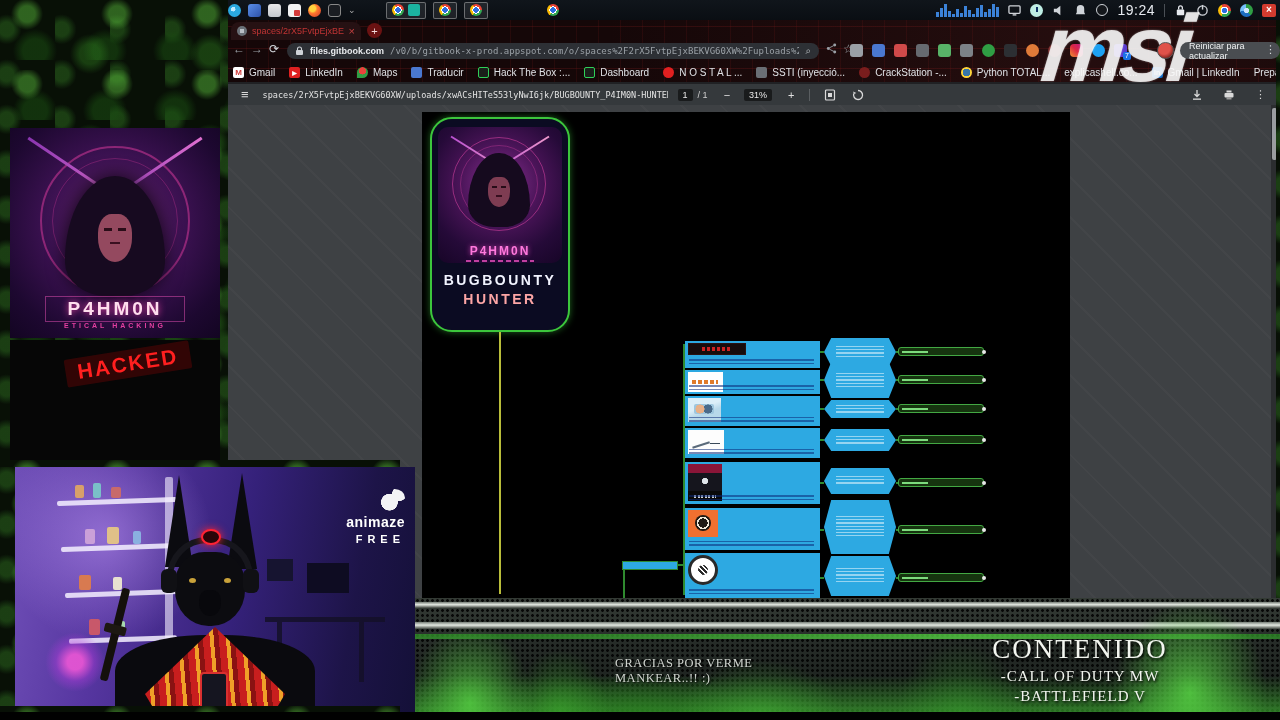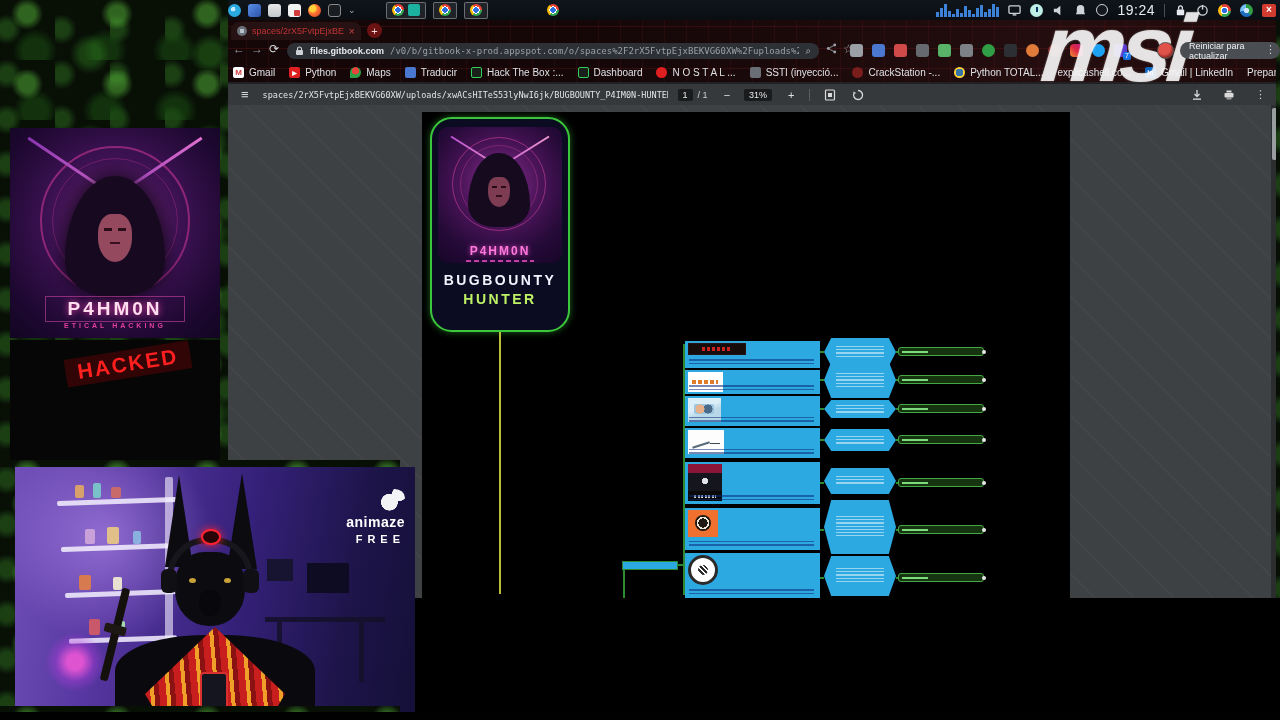--- a/index.html
+++ b/index.html
@@ -116,21 +116,21 @@
           border-radius:46% 46% 60% 60%; opacity:.9; }
   .mask i { position:absolute; left:4px; top:9px; width:5px; height:2px; background:#2a0d18; }
   .mask b { position:absolute; right:4px; top:9px; width:5px; height:2px; background:#2a0d18; }
   .mask u { position:absolute; left:8px; top:18px; width:6px; height:1.5px; background:#3a1020; }
   .card-logo { position:absolute; left:10px; top:125px; width:116px; text-align:center; color:#ff79dd;
                font-size:12px; font-weight:bold; letter-spacing:2px; text-shadow:0 0 5px #d03fb0; }
   .card-sub { position:absolute; left:34px; top:141px; width:68px; height:2px;
               background:repeating-linear-gradient(90deg,#c03fa0 0 5px, transparent 5px 8px); }
   .card-t1 { position:absolute; left:0; top:153px; width:100%; text-align:center; color:#f2f4ff;
              font-size:14px; font-weight:bold; letter-spacing:2.5px; }
-  .card-t2 { position:absolute; left:0; top:172px; width:100%; text-align:center; color:#bef264;
+  .card-t2 { position:absolute; left:0; top:172px; width:100%; text-align:center; color:#fca5a5;
              font-size:14px; font-weight:bold; letter-spacing:2.5px; }
   .vline-y { position:absolute; left:77px; top:220px; width:2px; height:262px; background:#b9bd3a; }
   .vline-g { position:absolute; left:261px; top:232px; width:2px; height:251px; background:#2f8a2f; }
   .fbox { position:absolute; left:263px; width:135px; background:#2da9e2; }
   .fbox::after { content:""; position:absolute; left:4px; bottom:2px; right:6px; height:7px;
     background:repeating-linear-gradient(180deg, rgba(10,40,120,.55) 0 1.5px, transparent 1.5px 3.5px); }
   .flogo { position:absolute; left:3px; top:2px; }
   .fhex { position:absolute; left:402px; width:72px; background:#2da9e2;
           clip-path:polygon(10% 0,90% 0,100% 50%,90% 100%,10% 100%,0 50%); }
   .fhex::after { content:""; position:absolute; left:16%; right:16%; top:30%; bottom:30%;
@@ -382,21 +382,21 @@
       <span class="menu-dots">⋮</span>
     </div>
 
     <div class="bookmarks circuit">
       <span class="bm">
           <span class="bm-ico" style="background:#fff;color:#d23b3b">M</span>
           <span>Gmail</span>
         </span>
       <span class="bm">
           <span class="bm-ico" style="background:#e02020;font-size:6px">▶</span>
-          <span>Python</span>
+          <span>LinkedIn</span>
         </span>
       <span class="bm">
           <span class="bm-ico" style="background:radial-gradient(circle at 50% 35%,#e8453c 0 40%,#2f9e44 41%);border-radius:50% 50% 50% 0"></span>
           <span>Maps</span>
         </span>
       <span class="bm">
           <span class="bm-ico" style="background:#4a78d0"></span>
           <span>Traducir</span>
         </span>
       <span class="bm">
@@ -589,20 +589,32 @@
         </span>
     </div>
     <div class="ph-logo">P4HM0N</div>
     <div class="ph-sub">ETICAL HACKING</div>
   </div>
 
   <div class="panel-twitch">
     <div class="tw-stamp">HACKED</div>
   </div>
 
+  <div class="banner">
+    <div class="metal" style="top:4px;height:6px"></div>
+    <div class="metal" style="top:24px;height:7px"></div>
+    <div class="greenline" style="top:36px;height:5px"></div>
+    <div class="flames"></div>
+    <div class="thanks">GRACIAS POR VERME MANKEAR..!! :)</div>
+    <div class="contenido">
+      <div class="ct-h">CONTENIDO</div>
+      <div class="ct-l">-CALL OF DUTY MW</div>
+      <div class="ct-l">-BATTLEFIELD V</div>
+    </div>
+  </div>
 
   <div class="wc-border grunge" style="top:460px"></div>
   <div class="webcam">
     <div class="wc-glow"></div>
 
     <div class="shelf" style="left:42px;top:32px;width:120px;height:5px;transform:rotate(-2deg)"></div>
     <div class="shelf" style="left:46px;top:78px;width:118px;height:5px;transform:rotate(-2deg)"></div>
     <div class="shelf" style="left:50px;top:124px;width:114px;height:5px;transform:rotate(-2deg)"></div>
     <div class="shelf" style="left:54px;top:170px;width:108px;height:5px;transform:rotate(-2deg)"></div>
     <div class="trinket" style="left:60px;top:18px;width:9px;height:13px;background:#d8a06a"></div>

